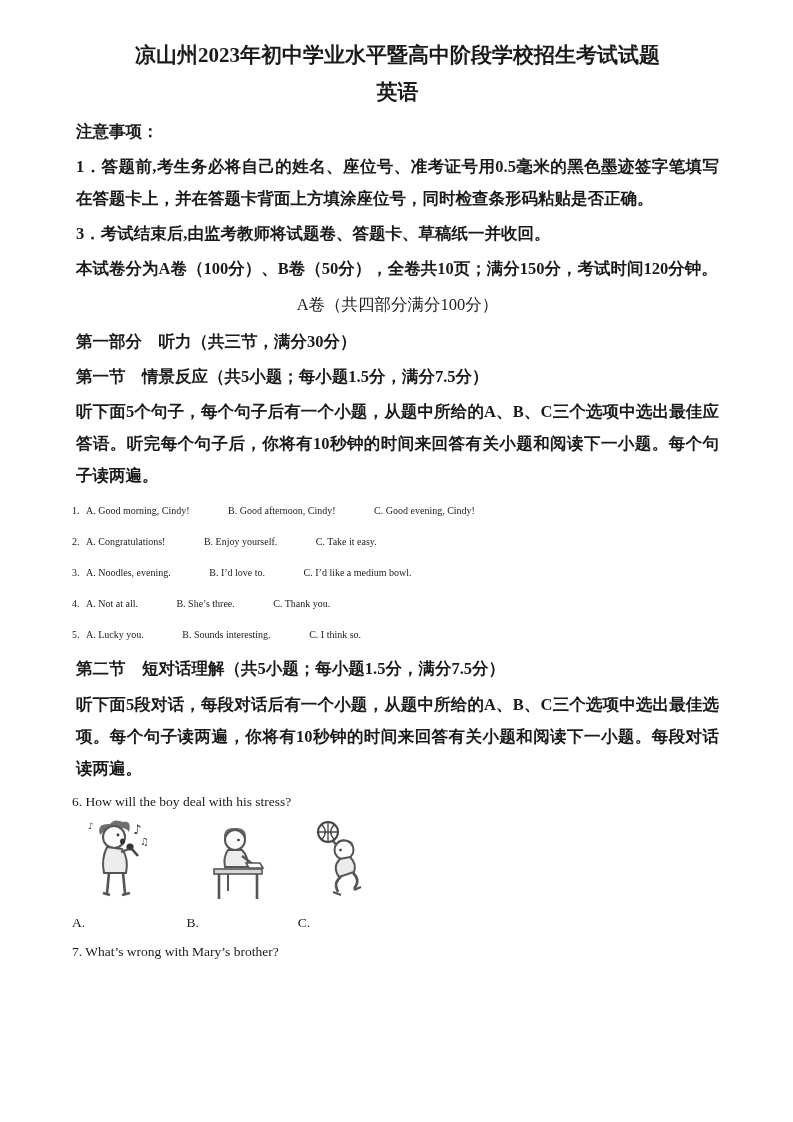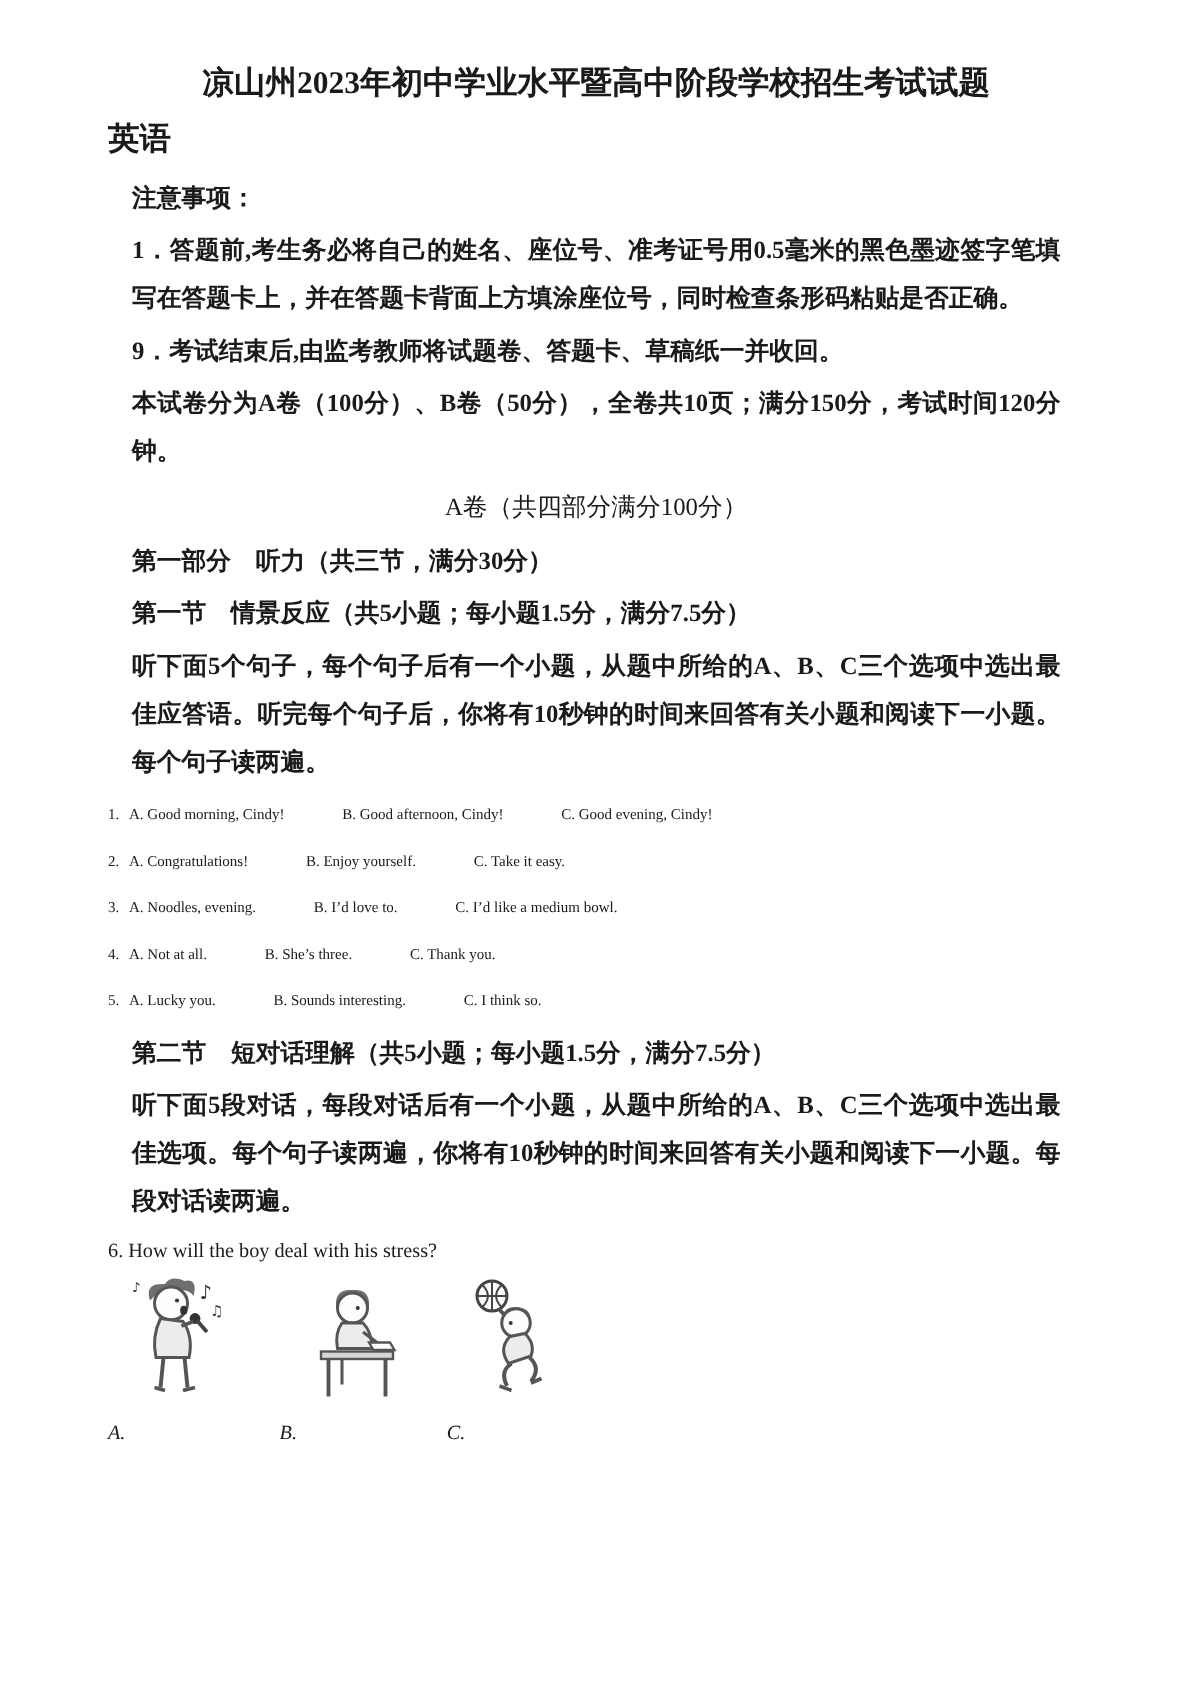--- a/index.html
+++ b/index.html
@@ -12,25 +12,25 @@
     padding:40px 70px 0 72px;
     font-family:"Liberation Serif","DejaVu Serif",serif;
     color:#1a1a1a;
     overflow:hidden;
   }
   .title {
     margin:0; text-align:center;
     font-size:21px; font-weight:bold; line-height:1.5;
   }
   .subject {
-    margin:6px 0 10px 0; 
+    margin:6px 0 10px 0; text-align:center;
     font-size:21px; font-weight:bold;
   }
   .cn {
-    margin:3px 16px;
+    margin:3px 4px;
     font-size:16.5px; font-weight:bold;
     line-height:1.95; text-align:justify;
   }
   .cn-head { margin-top:6px; }
   .center-head {
     margin:4px 0; text-align:center;
     font-size:16.5px; font-weight:normal; line-height:1.95;
   }
   .q-row {
     margin:0; font-size:10px; font-weight:normal;
@@ -42,21 +42,21 @@
   .en {
     margin:4px 0; font-size:13.5px; font-weight:normal; line-height:1.9;
   }
   .images-row {
     position:relative; height:92px; margin-top:2px;
   }
   .img-a { position:absolute; left:14px;  top:0; }
   .img-b { position:absolute; left:132px; top:6px; }
   .img-c { position:absolute; left:226px; top:0; }
   .labels-row {
-    font-size:13.5px; line-height:24px; font-weight:normal;font-style:italic;
+    font-size:13.5px; line-height:24px; font-weight:normal;
   }
   .labels-row .opt-label { display:inline-block; }
   .labels-row .w1 { width:111px; }
   .labels-row .w2 { width:108px; }
   .footer {
     position:absolute; left:0; bottom:30px; width:100%;
     text-align:center; font-size:15px; color:#8a8a8a;
     font-family:"Liberation Sans","DejaVu Sans",sans-serif;
   }
   .footer span { margin:0 1px; }
@@ -65,21 +65,21 @@
 </head>
 <body>
 
 <div class="page">
 
   <h1 class="title">凉山州2023年初中学业水平暨高中阶段学校招生考试试题</h1>
   <h2 class="subject">英语</h2>
 
   <div class="cn cn-head">注意事项：</div>
   <p class="cn">1．答题前,考生务必将自己的姓名、座位号、准考证号用0.5毫米的黑色墨迹签字笔填写在答题卡上，并在答题卡背面上方填涂座位号，同时检查条形码粘贴是否正确。</p>
-  <p class="cn">9．考试结束后,由监考教师将试题卷、答题卡、草稿纸一并收回。</p>
+  <p class="cn">3．考试结束后,由监考教师将试题卷、答题卡、草稿纸一并收回。</p>
   <p class="cn">本试卷分为A卷（100分）、B卷（50分），全卷共10页；满分150分，考试时间120分钟。</p>
 
   <div class="center-head">A卷（共四部分满分100分）</div>
   <p class="cn">第一部分　听力（共三节，满分30分）</p>
   <p class="cn">第一节　情景反应（共5小题；每小题1.5分，满分7.5分）</p>
   <p class="cn">听下面5个句子，每个句子后有一个小题，从题中所给的A、B、C三个选项中选出最佳应答语。听完每个句子后，你将有10秒钟的时间来回答有关小题和阅读下一小题。每个句子读两遍。</p>
 
   <div class="q-row">
     <span class="q-num">1.</span>
     <span class="q-opt">A. Good morning, Cindy!</span>

